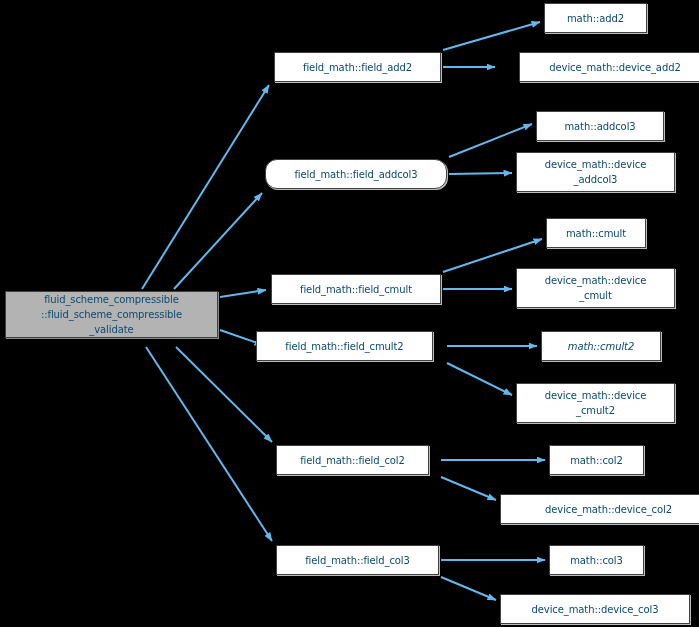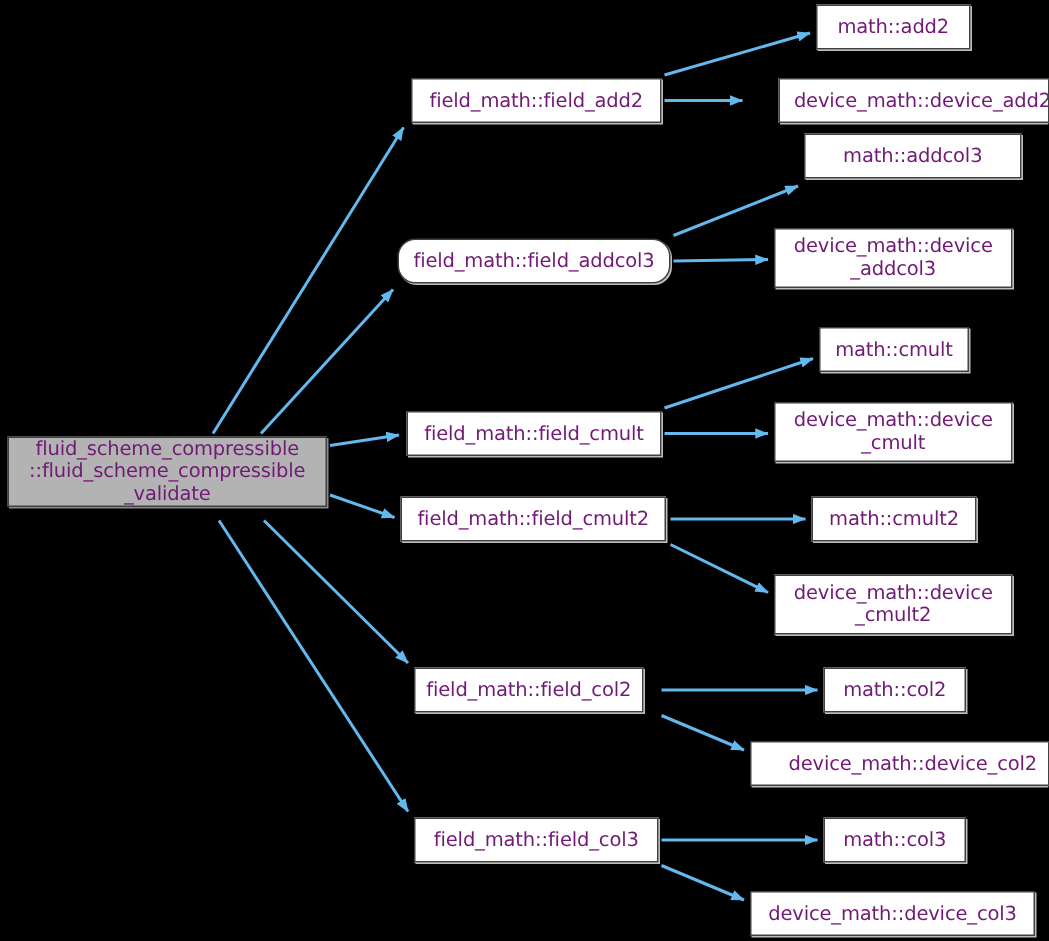--- a/index.html
+++ b/index.html
@@ -23,22 +23,22 @@
   }
   .node {
     position: absolute;
     box-sizing: border-box;
     display: flex;
     align-items: center;
     justify-content: center;
     text-align: center;
     background: #ffffff;
     border: 1px solid #404040;
-    color: #701a75;
-    font-size: 13px;
+    color: #0c4a6e;
+    font-size: 10px;
     line-height: 15px;
     letter-spacing: -0.1px;
     white-space: pre-line;
     box-shadow: 1px 1px 0 0 #bdbdbd;
   }
   .node.root {
     background: #b3b3b3;
     border: 1px solid #404040;
     box-shadow: 1px 1px 0 0 #8a8a8a;
   }
@@ -76,32 +76,32 @@
       </g>
   </svg>
 
   <div id="node-group">
       <div class="node root" style="left: 5px; top: 291px; width: 213px; height: 47px;">fluid_scheme_compressible
 ::fluid_scheme_compressible
 _validate</div>
       <div class="node" style="left: 274px; top: 52px; width: 167px; height: 30px;">field_math::field_add2</div>
       <div class="node" style="left: 265px; top: 159px; width: 182px; height: 30px; border-radius: 12px;">field_math::field_addcol3</div>
       <div class="node" style="left: 271px; top: 274px; width: 170px; height: 30px;">field_math::field_cmult</div>
-      <div class="node" style="left: 267px; top: 331px; width: 177px; height: 30px;">field_math::field_cmult2</div>
+      <div class="node" style="left: 256px; top: 331px; width: 177px; height: 30px;">field_math::field_cmult2</div>
       <div class="node" style="left: 276px; top: 445px; width: 153px; height: 30px;">field_math::field_col2</div>
       <div class="node" style="left: 276px; top: 545px; width: 163px; height: 30px;">field_math::field_col3</div>
       <div class="node" style="left: 544px; top: 3px; width: 103px; height: 30px;">math::add2</div>
       <div class="node" style="left: 499px; top: 52px; width: 192px; height: 30px; margin-left: 20px;">device_math::device_add2</div>
-      <div class="node" style="left: 536px; top: 89px; width: 145px; height: 30px;">math::addcol3</div>
+      <div class="node" style="left: 536px; top: 111px; width: 128px; height: 30px;">math::addcol3</div>
       <div class="node" style="left: 516px; top: 152px; width: 159px; height: 40px;">device_math::device
 _addcol3</div>
       <div class="node" style="left: 546px; top: 218px; width: 100px; height: 30px;">math::cmult</div>
       <div class="node" style="left: 516px; top: 268px; width: 159px; height: 40px;">device_math::device
 _cmult</div>
-      <div class="node" style="left: 541px; top: 331px; width: 110px; height: 30px;">math::cmult2</div>
+      <div class="node" style="left: 541px; top: 331px; width: 120px; height: 30px; font-style: italic;">math::cmult2</div>
       <div class="node" style="left: 516px; top: 383px; width: 159px; height: 40px;">device_math::device
 _cmult2</div>
       <div class="node" style="left: 549px; top: 445px; width: 95px; height: 30px;">math::col2</div>
       <div class="node" style="left: 500px; top: 494px; width: 217px; height: 30px;">device_math::device_col2</div>
       <div class="node" style="left: 549px; top: 545px; width: 95px; height: 30px;">math::col3</div>
       <div class="node" style="left: 500px; top: 594px; width: 190px; height: 30px; text-align: center;">device_math::device_col3</div>
     </div>
 
 </div>
 

